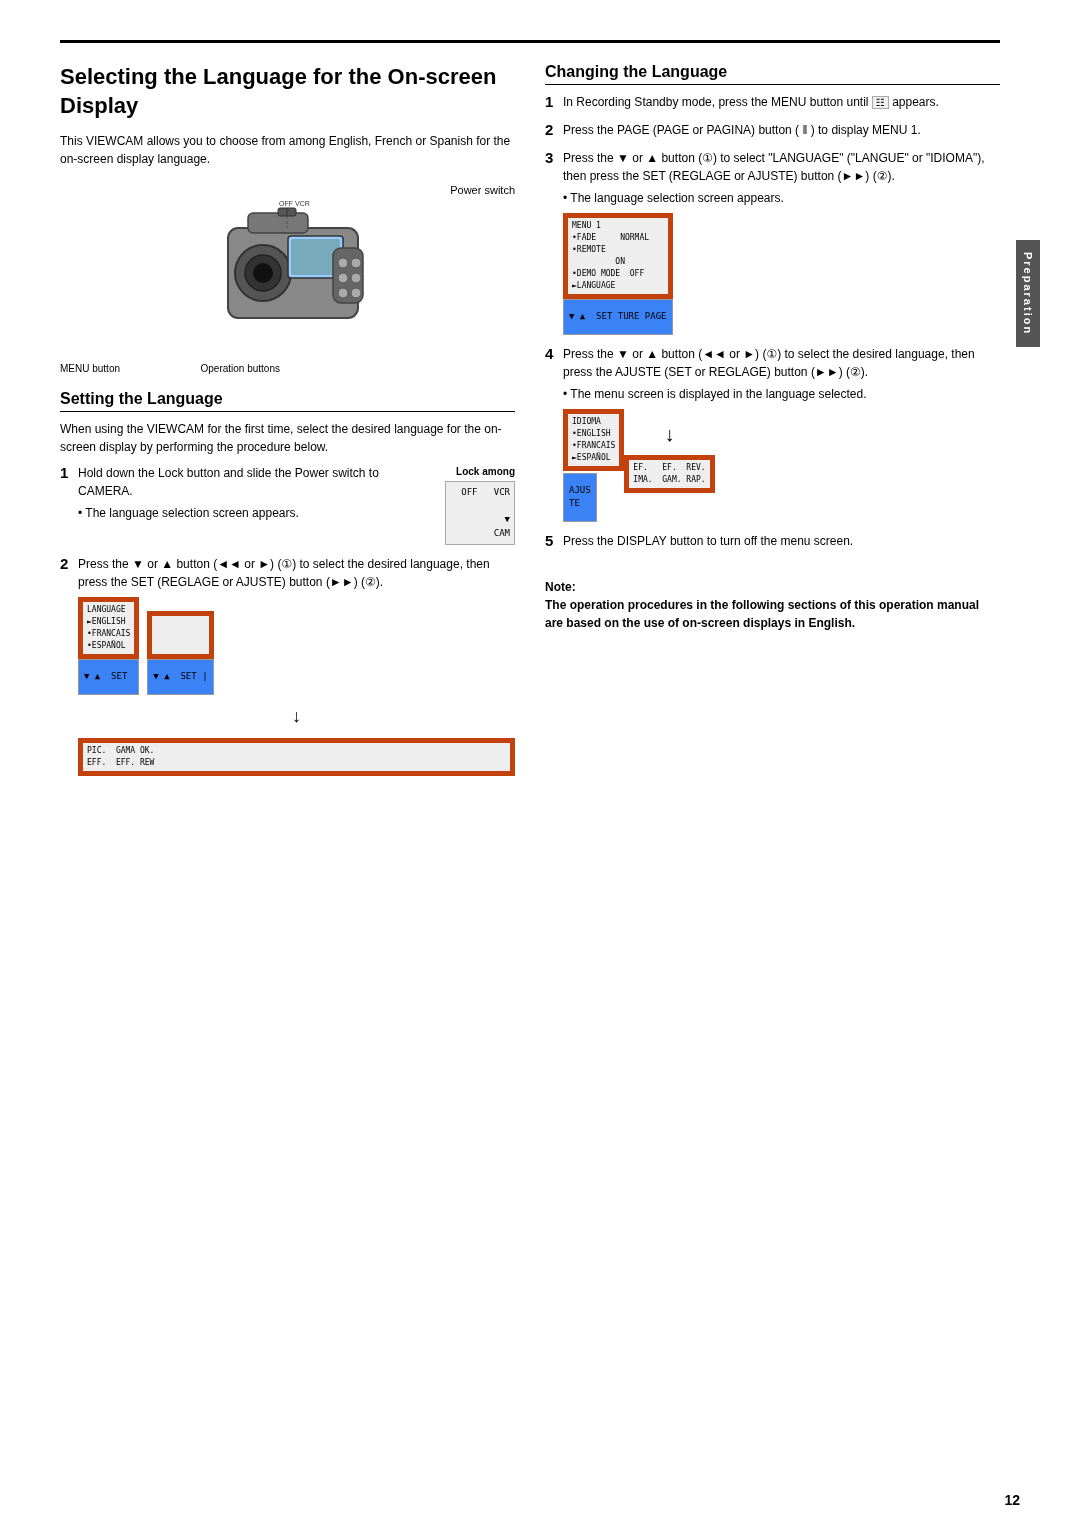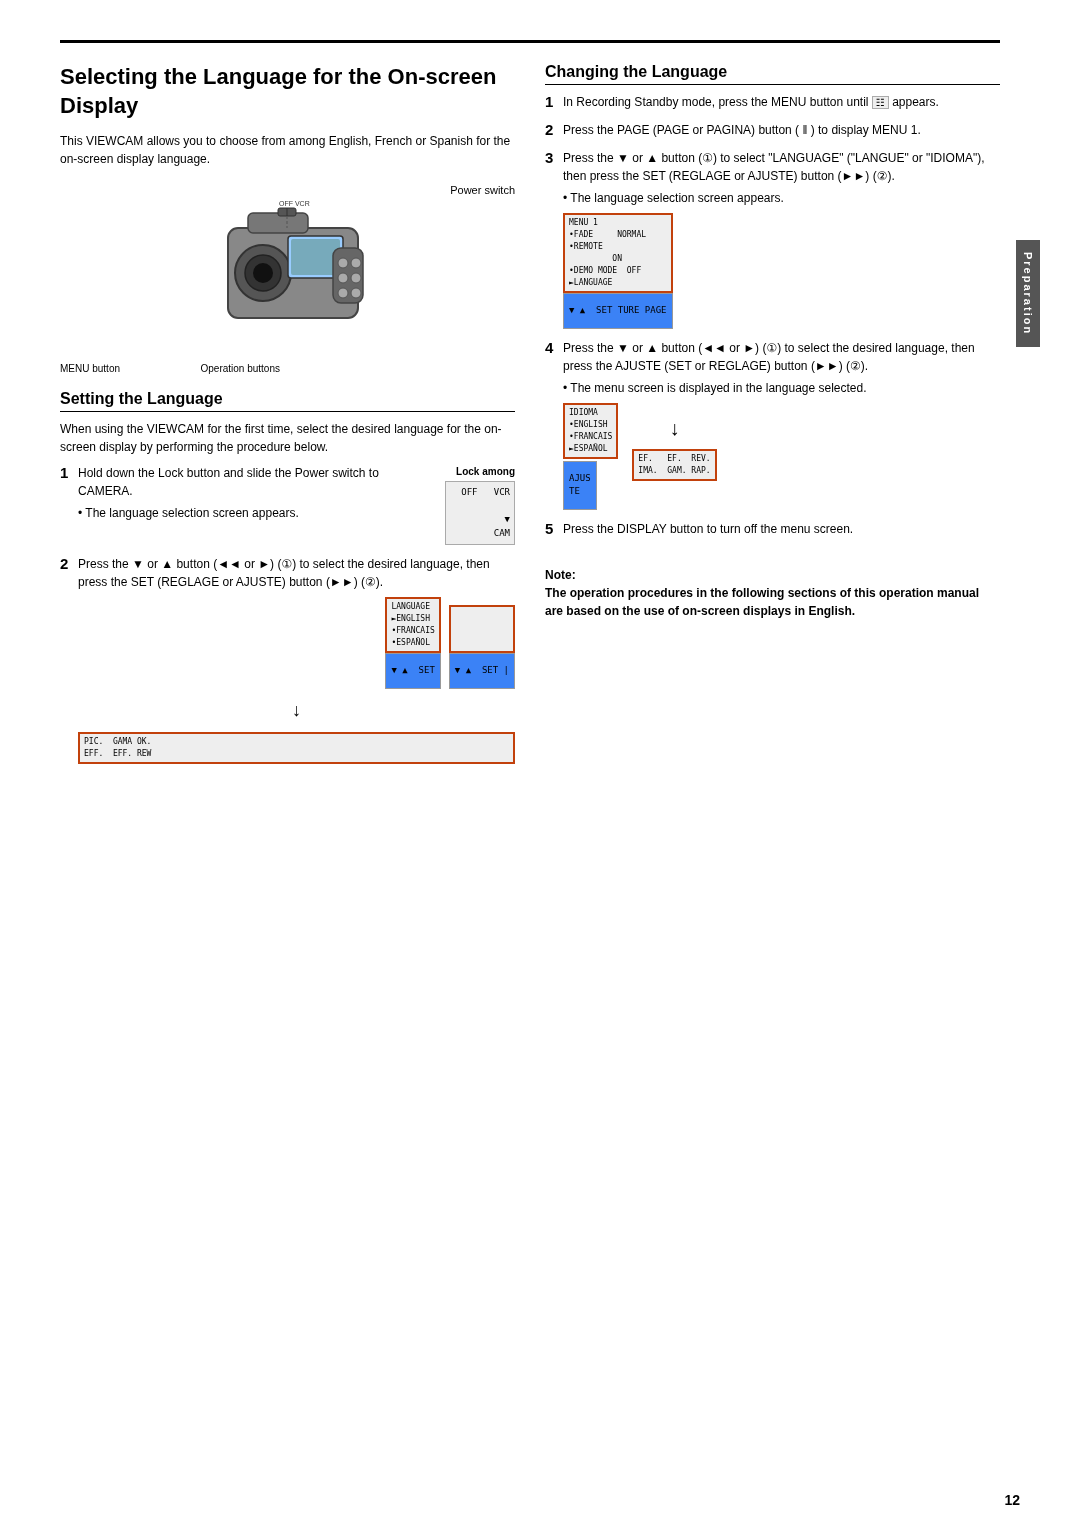--- a/index.html
+++ b/index.html
@@ -98,21 +98,21 @@
       list-style: none;
       margin-top: 4px;
     }
     .step-text ul li::before {
       content: "• ";
     }
     .lcd-small {
       font-size: 8px;
       font-family: monospace;
       background: #eee;
-      border: 2px solid #c2410c;
+      border: 5px solid #c2410c;
       padding: 2px 4px;
       white-space: pre;
     }
     .down-arrow {
       text-align: center;
       font-size: 18px;
       font-weight: bold;
       margin: 4px 0;
     }
     .note-box {
@@ -231,21 +231,21 @@
             </div>
           </div>
 
           <div class="step-row">
             <div class="step-number-bold">2</div>
             <div class="step-text">
               <span>Press the ▼ or ▲ button (◄◄ or ►) (①) to select the desired language, then press the SET (REGLAGE or AJUSTE) button (►►) (②).</span>
               
               <div class="two-diagrams" style="margin-top:6px;">
 
-                <div style="display:flex; gap:8px; align-items:flex-end;justify-content:flex-end;">
+                <div style="display:flex; gap:8px; align-items:flex-end;">
                   <div>
                     <div class="lcd-small">LANGUAGE<br>►ENGLISH<br>•FRANCAIS<br>•ESPAÑOL</div>
                     <div class="ctrl-row">▼ ▲  SET</div>
                   </div>
                   <div>
                     <div class="lcd-small" style="min-height:48px;">&nbsp;</div>
                     <div class="ctrl-row">▼ ▲  SET |</div>
                   </div>
                 </div>
 
@@ -297,21 +297,21 @@
         </div>
 
         <div class="step-row">
           <div class="step-number-bold">4</div>
           <div class="step-text">
             <span>Press the ▼ or ▲ button (◄◄ or ►) (①) to select the desired language, then press the AJUSTE (SET or REGLAGE) button (►►) (②).</span>
             <ul>
               <li>The menu screen is displayed in the language selected.</li>
             </ul>
             
-            <div style="margin-top:6px; display:flex; gap:14px; align-items:flex-start;">
+            <div style="margin-top:6px; display:flex; align-items:flex-start;">
               <div>
                 <div style="display:flex; gap:6px; align-items:flex-start;">
                   <div>
                     <div class="lcd-small">IDIOMA<br>•ENGLISH<br>•FRANCAIS<br>►ESPAÑOL</div>
                     <div style="display:flex; gap:4px; align-items:center; margin-top:2px;">
                       <div class="ctrl-row">AJUS<br>TE</div>
                     </div>
                   </div>
                 </div>
               </div>

